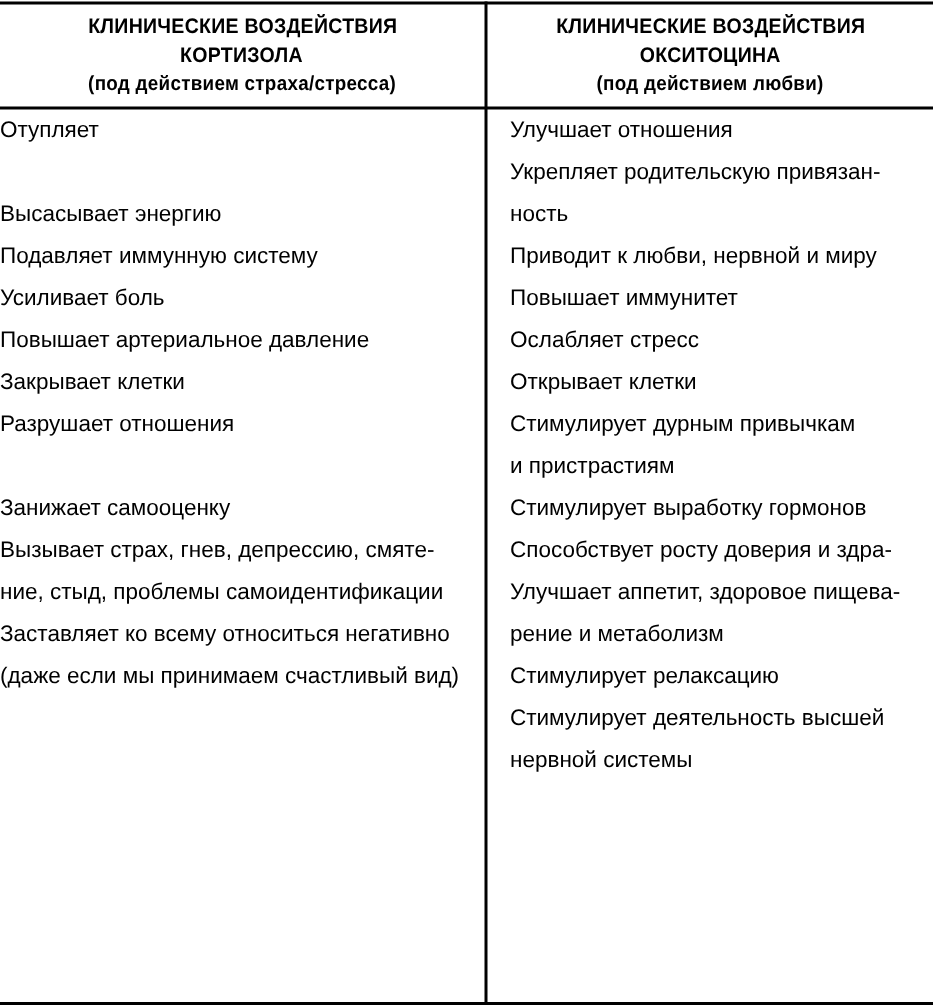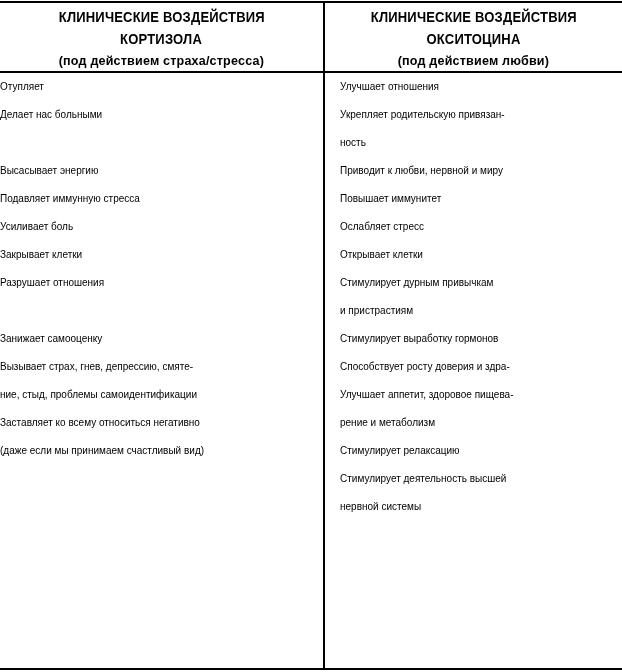--- a/index.html
+++ b/index.html
@@ -59,21 +59,21 @@
 
   
   .header-cell {
     position: absolute;
     top: 3px;
     height: 68px;
     box-sizing: border-box;
     display: flex;
     flex-direction: column;
     align-items: center;
-    justify-content: space-between;
+    justify-content: flex-start;
     padding-top: 5px;
   }
   #header-left  { left: 0;     width: 323px; }
   #header-right { left: 325px; width: 297px; }
 
   .header-line {
     font-weight: bold;
     font-size: 14px;
     line-height: 19px;
     letter-spacing: 0.2px;
@@ -89,21 +89,21 @@
 
   
   .body-col {
     position: absolute;
     top: 73px;
   }
   #col-left  { left: 0px;   width: 321px; }
   #col-right { left: 340px; width: 286px; }
 
   .row {
-    font-size: 10px;
+    font-size: 15px;
     line-height: 28px;
     height: 28px;
     white-space: nowrap;
     text-align: left;
     letter-spacing: 0px;
   }
   .row.cont {
     
   }
   .row.spacer {
@@ -131,25 +131,25 @@
   </div>
 
   <div class="header-cell" id="header-right">
     <div class="header-line">КЛИНИЧЕСКИЕ ВОЗДЕЙСТВИЯ</div>
     <div class="header-line">ОКСИТОЦИНА</div>
     <div class="header-line sub">(под действием любви)</div>
   </div>
 
   <div class="body-col" id="col-left">
       <div class="row">Отупляет</div>
-      <div class="row">Делает нас больными</div>
       <div class="row spacer">&nbsp;</div>
       <div class="row">Высасывает энергию</div>
-      <div class="row">Подавляет иммунную стресса</div>
+      <div class="row">Подавляет иммунную систему</div>
       <div class="row">Усиливает боль</div>
+      <div class="row">Повышает артериальное давление</div>
       <div class="row">Закрывает клетки</div>
       <div class="row">Разрушает отношения</div>
       <div class="row spacer">&nbsp;</div>
       <div class="row">Занижает самооценку</div>
       <div class="row">Вызывает страх, гнев, депрессию, смяте-</div>
       <div class="row cont">ние, стыд, проблемы самоидентификации</div>
       <div class="row">Заставляет ко всему относиться негативно</div>
       <div class="row cont">(даже если мы принимаем счастливый вид)</div>
     </div>
   <div class="body-col" id="col-right">

